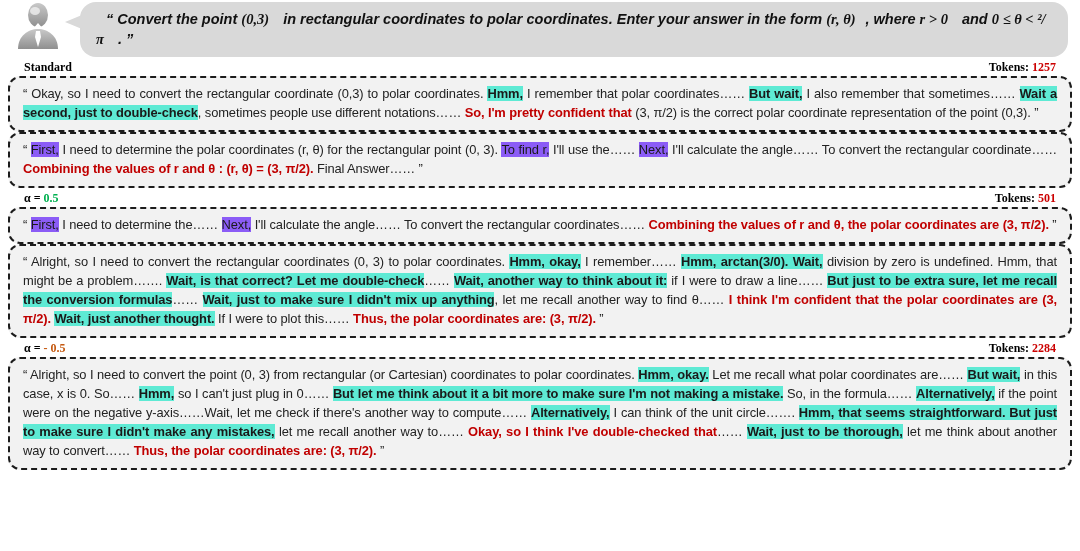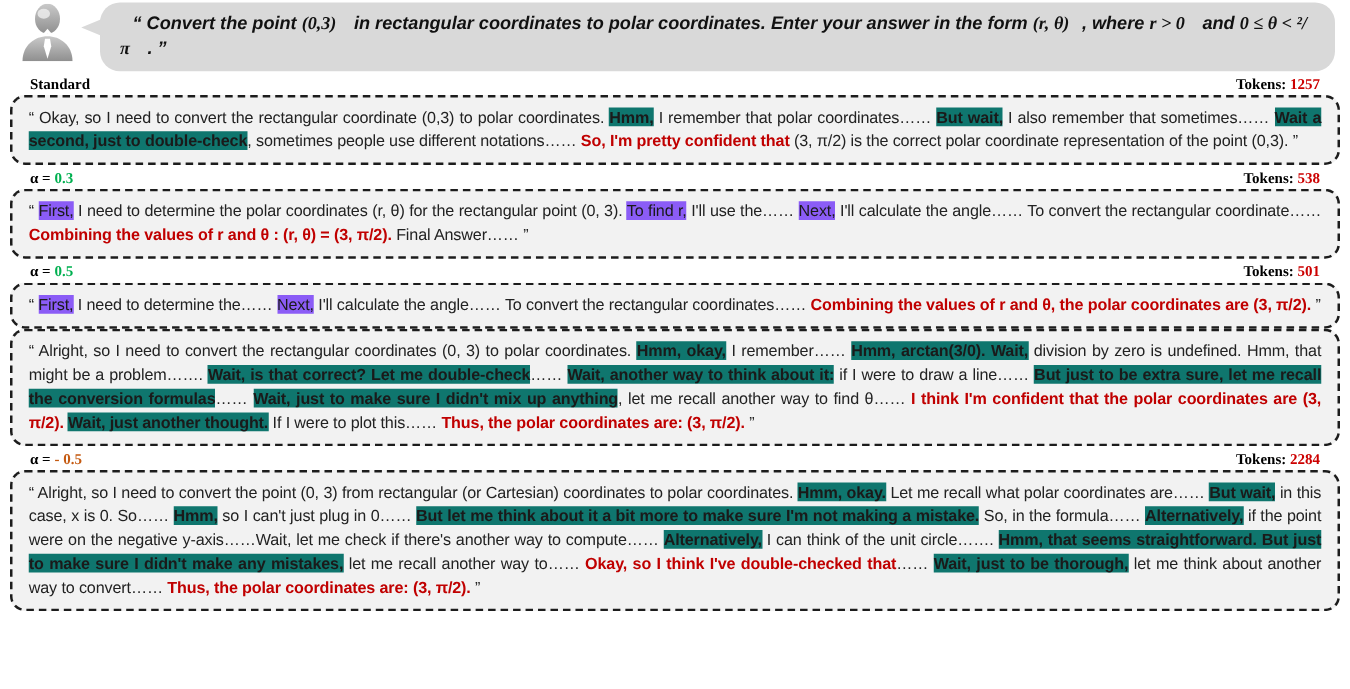--- a/index.html
+++ b/index.html
@@ -16,21 +16,21 @@
           border-right:17px solid #d9d9d9;}
   .seg.q{font-weight:700;font-style:italic;font-family:"Liberation Sans",sans-serif;margin-left:10px;}
   .seg.m{font-family:"Liberation Serif",serif;font-style:italic;font-weight:600;}
 
   
   .sec{padding:0 8px;}
   .sec-head{display:flex;justify-content:space-between;align-items:baseline;padding:0 16px;margin:3px 0 1px 0;}
   .sec-label,.tokens{font-family:"Liberation Serif",serif;font-weight:700;font-size:12px;color:#000;}
   .box{border:2px dashed #1c1c1c;border-radius:12px;background:#f2f2f2;padding:7px 13px;}
   .txt{margin:0;font-size:12.9px;line-height:1.47;color:#222;text-align:justify;letter-spacing:-0.1px;}
-  .seg.hl-y{background:#0f766e;font-weight:700;color:#1a1a1a;}
+  .seg.hl-y{background:#5eead4;font-weight:700;color:#1a1a1a;}
   .seg.hl-c{background:#8b5cf6;font-weight:400;color:#1a1a1a;}
   .seg.red{font-weight:700;}
 </style>
 </head>
 <body>
 
 <div class="page">
   <div class="qrow">
     <div class="avatar">
       <svg width="48" height="46" viewBox="0 0 48 46">
@@ -57,24 +57,20 @@
     <div class="sec-head">
       <span class="sec-label"><b class="lp">Standard</b><b class="lv" style="color: rgb(0, 0, 0);"></b></span>
       <span class="tokens"><span class="tl">Tokens:</span> <span class="tv" style="color: rgb(204, 0, 0);">1257</span></span>
     </div>
     <div class="box">
       <p class="txt"><span class="seg">“ Okay, so I need to convert the rectangular coordinate (0,3) to polar coordinates. </span><span class="seg hl-y">Hmm,</span><span class="seg"> I remember that polar coordinates…… </span><span class="seg hl-y">But wait,</span><span class="seg"> I also remember that sometimes…… </span><span class="seg hl-y">Wait a second, just to double-check</span><span class="seg">, sometimes people use different notations…… </span><span class="seg red" style="color: rgb(192, 0, 0);">So, I'm pretty confident that</span><span class="seg"> (3, π/2) is the correct polar coordinate representation of the point (0,3). ”</span></p>
     </div>
   </section>
 
   <section class="sec">
-    <div class="sec-head">
-      <span class="sec-label"><b class="lp">α = </b><b class="lv" style="color: rgb(0, 176, 80);">0.3</b></span>
-      <span class="tokens"><span class="tl">Tokens:</span> <span class="tv" style="color: rgb(204, 0, 0);">538</span></span>
-    </div>
     <div class="box">
       <p class="txt"><span class="seg">“ </span><span class="seg hl-c">First,</span><span class="seg"> I need to determine the polar coordinates (r, θ) for the rectangular point (0, 3). </span><span class="seg hl-c">To find r,</span><span class="seg"> I'll use the…… </span><span class="seg hl-c">Next,</span><span class="seg"> I'll calculate the angle…… To convert the rectangular coordinate…… </span><span class="seg red" style="color: rgb(192, 0, 0);">Combining the values of r and θ : (r, θ) = (3, π/2).</span><span class="seg"> Final Answer…… ”</span></p>
     </div>
   </section>
 
   <section class="sec">
     <div class="sec-head">
       <span class="sec-label"><b class="lp">α = </b><b class="lv" style="color: rgb(0, 176, 80);">0.5</b></span>
       <span class="tokens"><span class="tl">Tokens:</span> <span class="tv" style="color: rgb(204, 0, 0);">501</span></span>
     </div>

